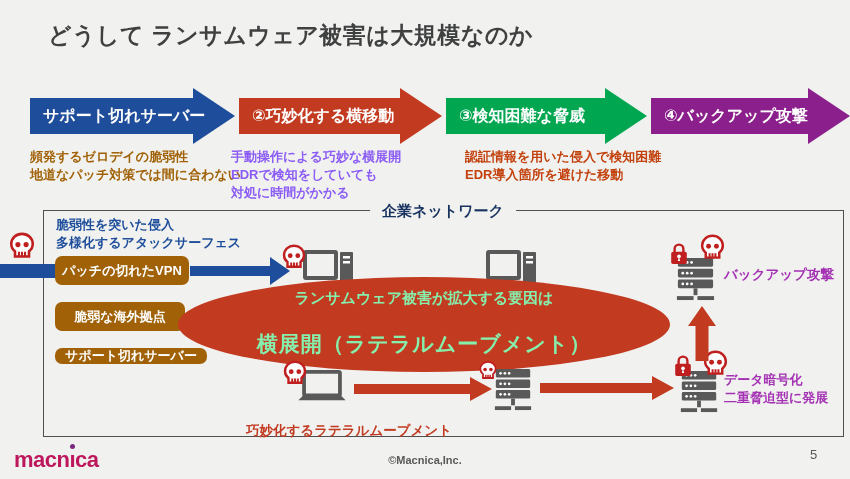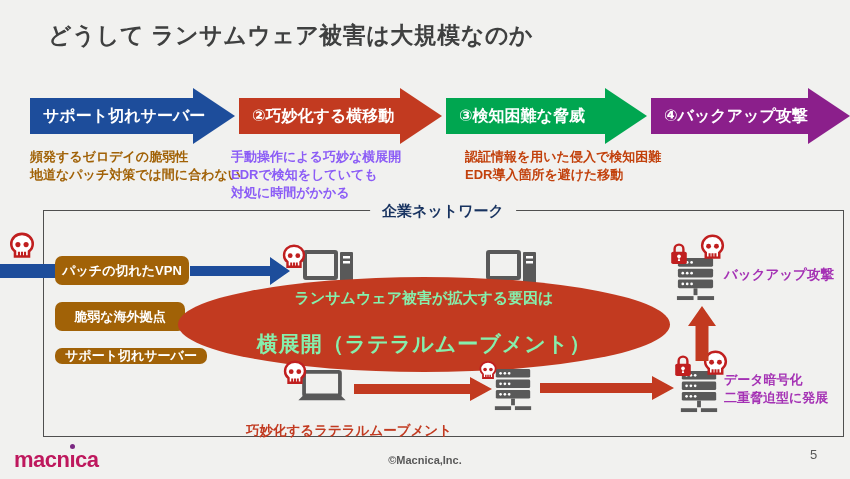--- a/index.html
+++ b/index.html
@@ -97,20 +97,22 @@
 地道なパッチ対策では間に合わない</div>
   <div class="step-note note2">手動操作による巧妙な横展開
 EDRで検知をしていても
 対処に時間がかかる</div>
   <div class="step-note note3">認証情報を用いた侵入で検知困難
 EDR導入箇所を避けた移動</div>
 
   <div class="net-box"></div>
   <div class="net-label">企業ネットワーク</div>
 
+  <div class="intro-note">脆弱性を突いた侵入
+多様化するアタックサーフェス</div>
 
   <div class="blue-connector"></div>
   <svg class="icon" style="left:8px; top:231px;" width="28" height="30" viewBox="0 0 24 24">
     <path d="M12 1.6c-5.1 0-9.2 3.8-9.2 8.7 0 2.8 1.4 4.9 3.2 6.3V21h12v-4.4c1.8-1.4 3.2-3.5 3.2-6.3 0-4.9-4.1-8.7-9.2-8.7z" fill="#fff" stroke="#c01f1f" stroke-width="2.2"></path>
     <circle cx="8.5" cy="10.8" r="2.2" fill="#c01f1f"></circle>
       <circle cx="15.5" cy="10.8" r="2.2" fill="#c01f1f"></circle>
     <path d="M9.4 17v4M12 17v4M14.6 17v4" stroke="#c01f1f" stroke-width="1.8" fill="none"></path>
   </svg>
 
   <div class="entry-badge badge1">

